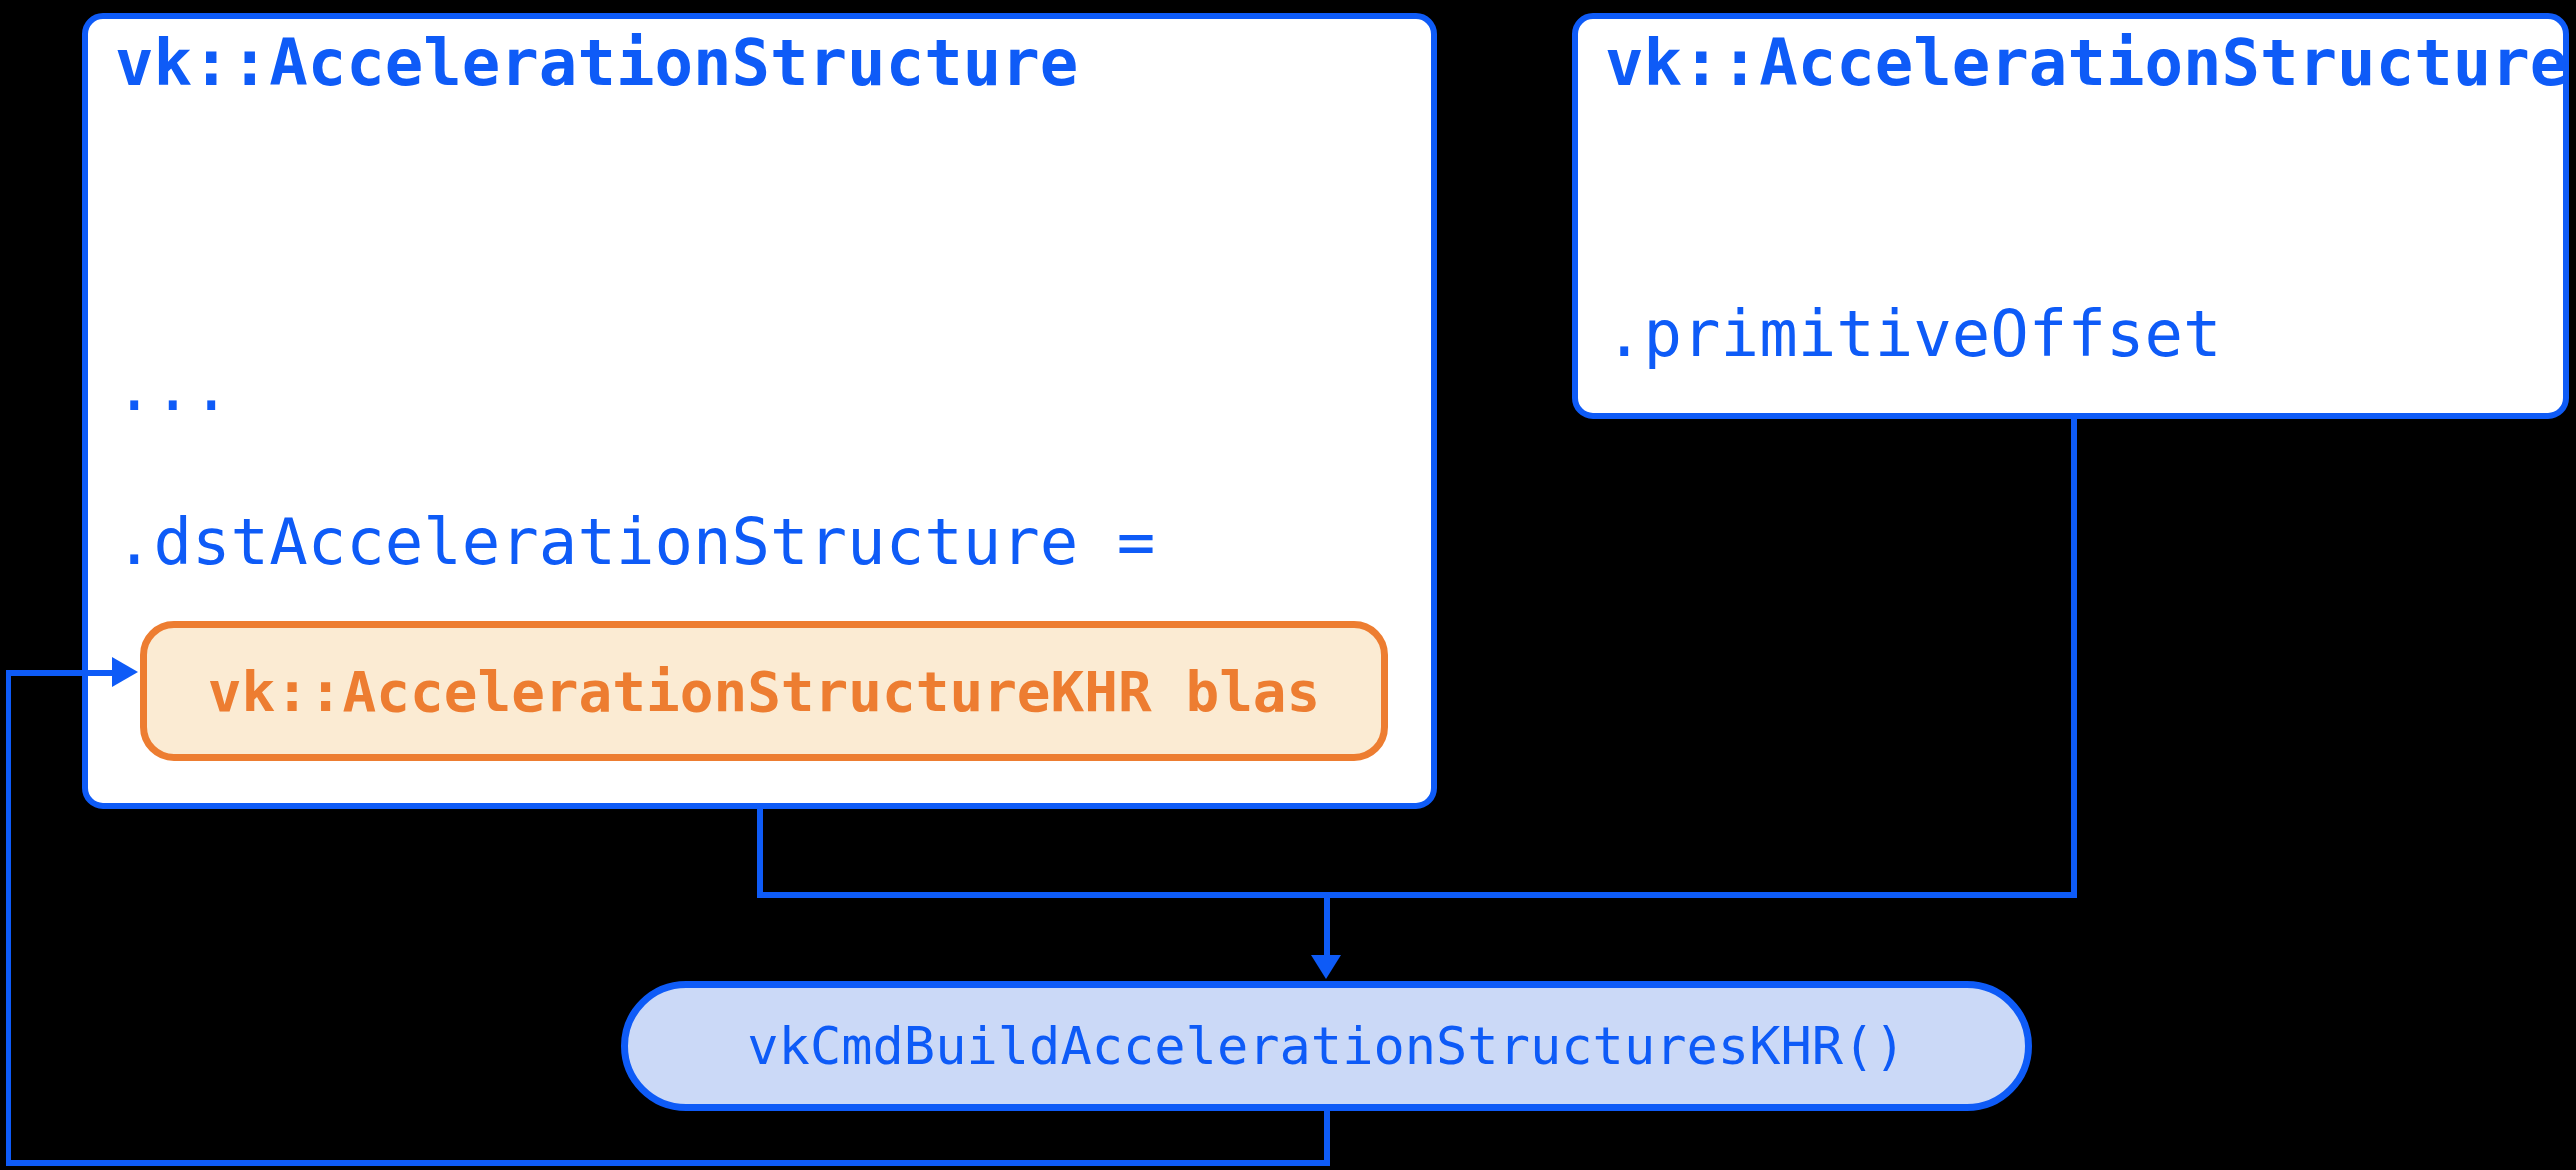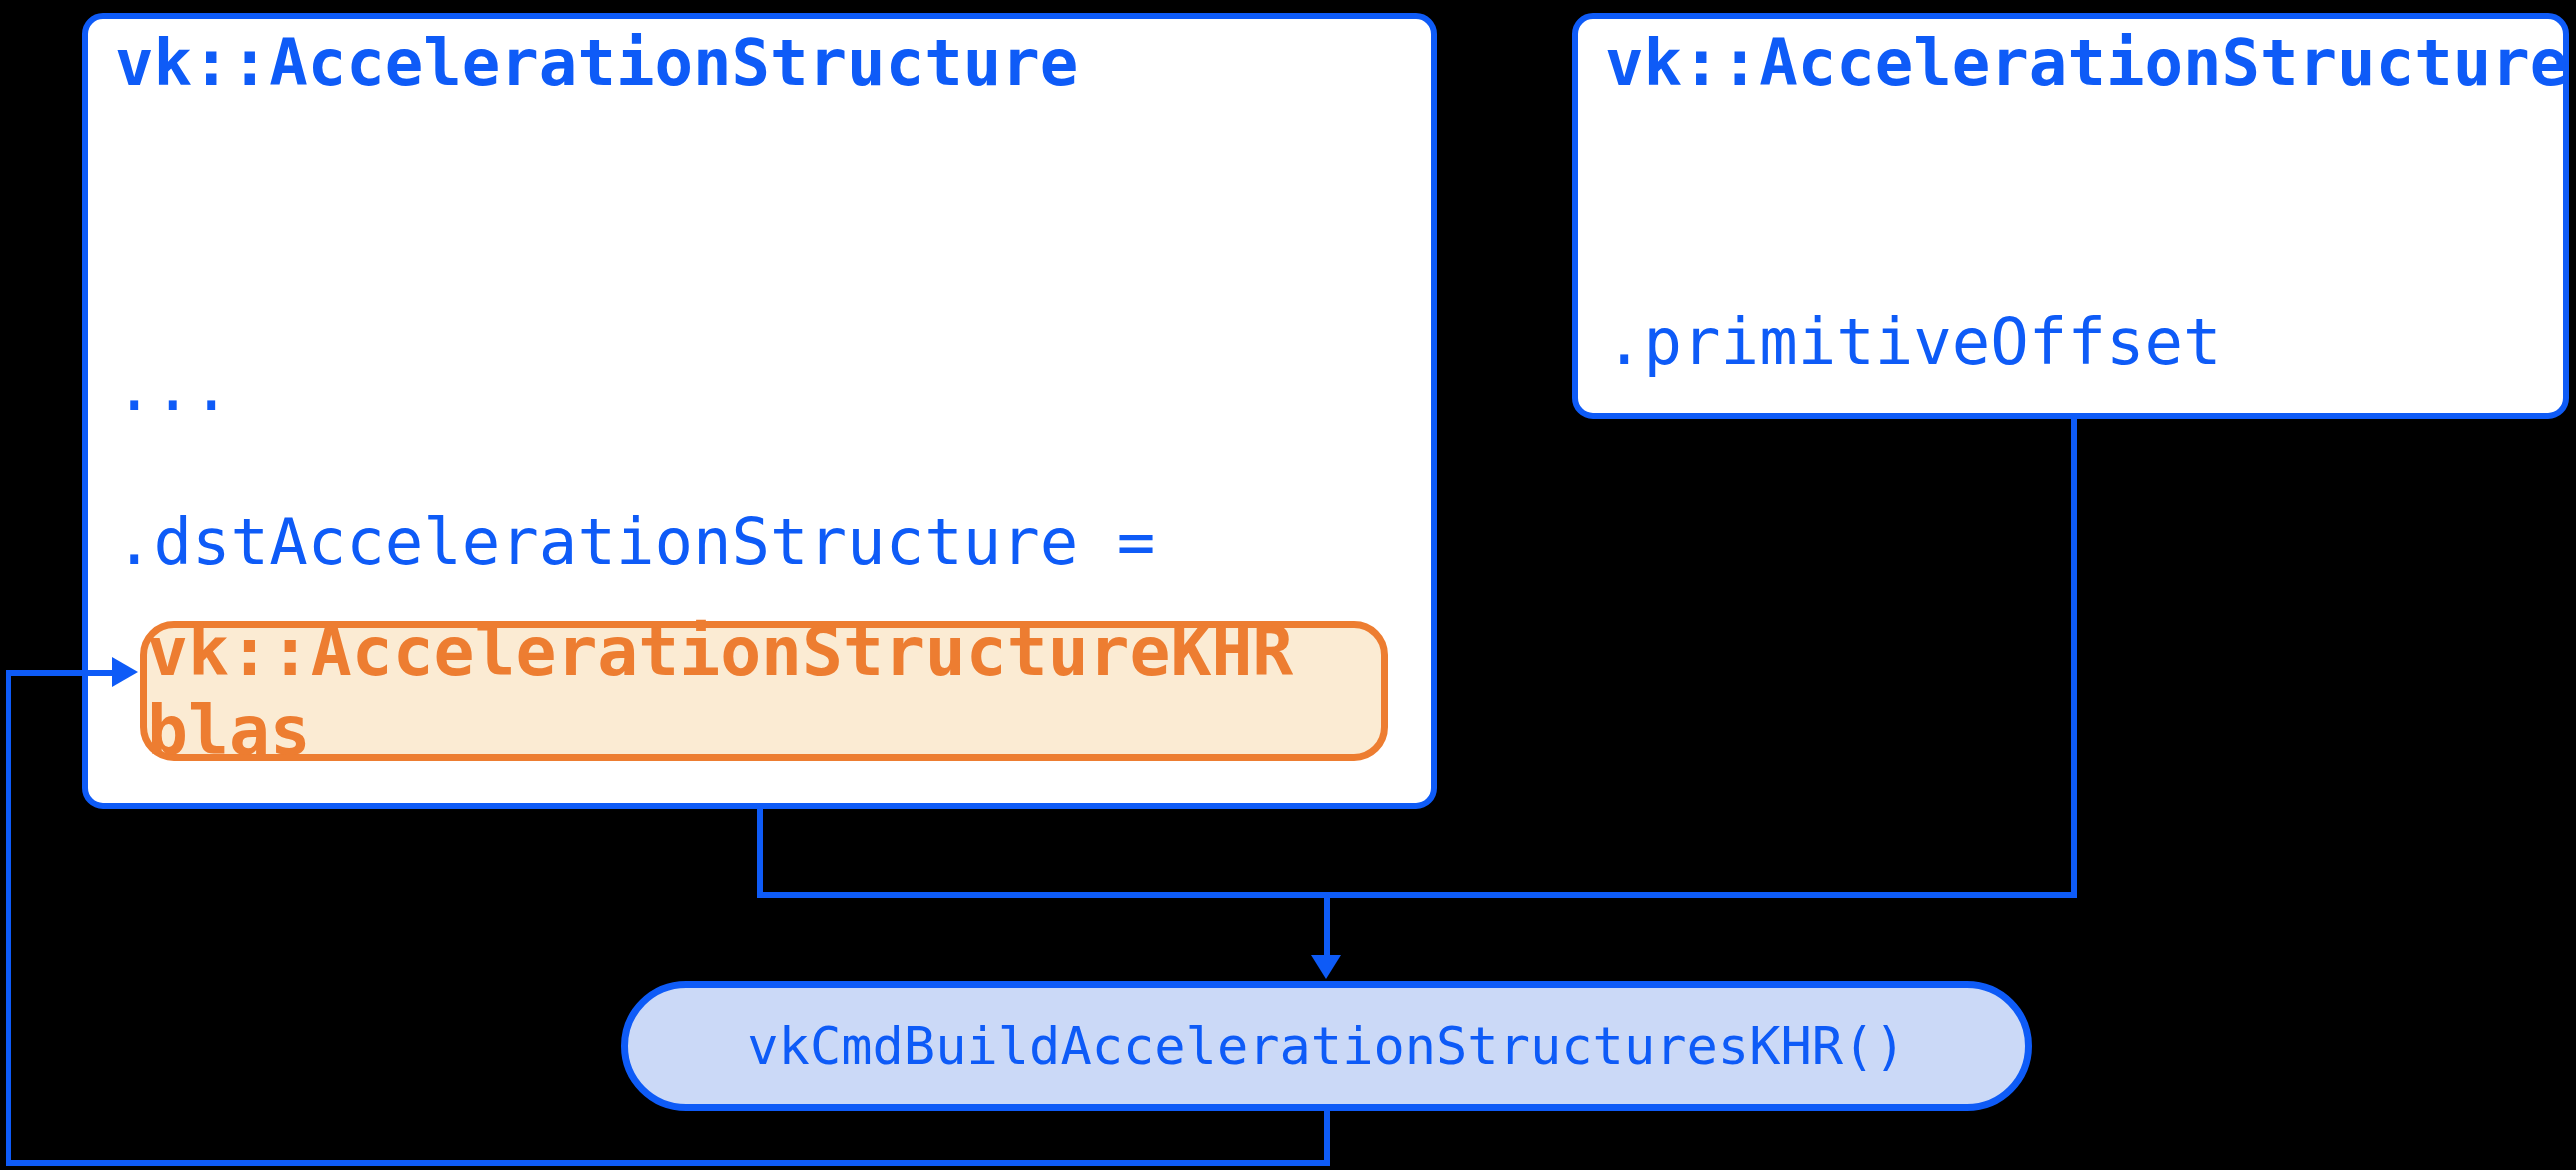--- a/index.html
+++ b/index.html
@@ -35,21 +35,21 @@
   .bold{font-weight:bold;}
   .blas{
     position:absolute;
     left:140px;top:621px;width:1248px;height:140px;
     box-sizing:border-box;
     background:var(--orange-fill);
     border:7.7px solid var(--orange);
     border-radius:34px;
     display:flex;align-items:center;justify-content:center;
     color:var(--orange);
-    font-size:68px;font-weight:bold;
+    font-size:56px;font-weight:bold;
     z-index:2;
   }
   .pill{
     position:absolute;
     left:621px;top:981px;width:1411px;height:130px;
     box-sizing:border-box;
     background:var(--pill-fill);
     border:7.7px solid var(--blue);
     border-radius:84px;
     display:flex;align-items:center;justify-content:center;
@@ -88,21 +88,21 @@
   <div class="mono-line bold" style="left:115px;top:26.6px;">vk::AccelerationStructure</div>
   <div class="mono-line" style="left:115px;top:352px;">...</div>
   <div class="mono-line" style="left:115px;top:506px;text-align:center;">.dstAccelerationStructure =</div>
 
   <div class="blas">
     <span>vk::AccelerationStructureKHR blas</span>
   </div>
 
   <div class="box" style="left:1572px;top:13.3px;width:997px;height:406px;"></div>
   <div class="mono-line bold" style="left:1605px;top:26.6px;">vk::AccelerationStructure</div>
-  <div class="mono-line" style="left:1605px;top:306px;">.primitiveOffset</div>
+  <div class="mono-line" style="left:1605px;top:298px;">.primitiveOffset</div>
 
   <div class="pill">
     <span>vkCmdBuildAccelerationStructuresKHR()</span>
   </div>
 
   <div class="line" style="left:757px;top:809px;width:5.6px;height:89px;"></div>
 
   <div class="line" style="left:757px;top:892px;width:1320px;height:5.6px;"></div>
 
   <div class="line" style="left:2071px;top:419px;width:5.6px;height:479px;"></div>

